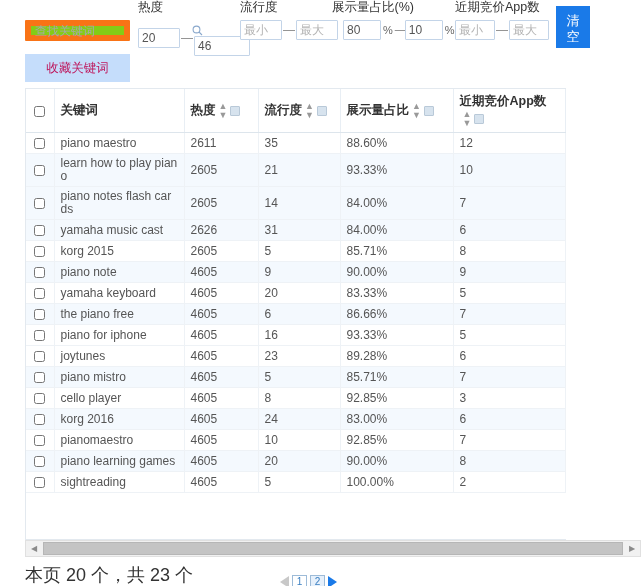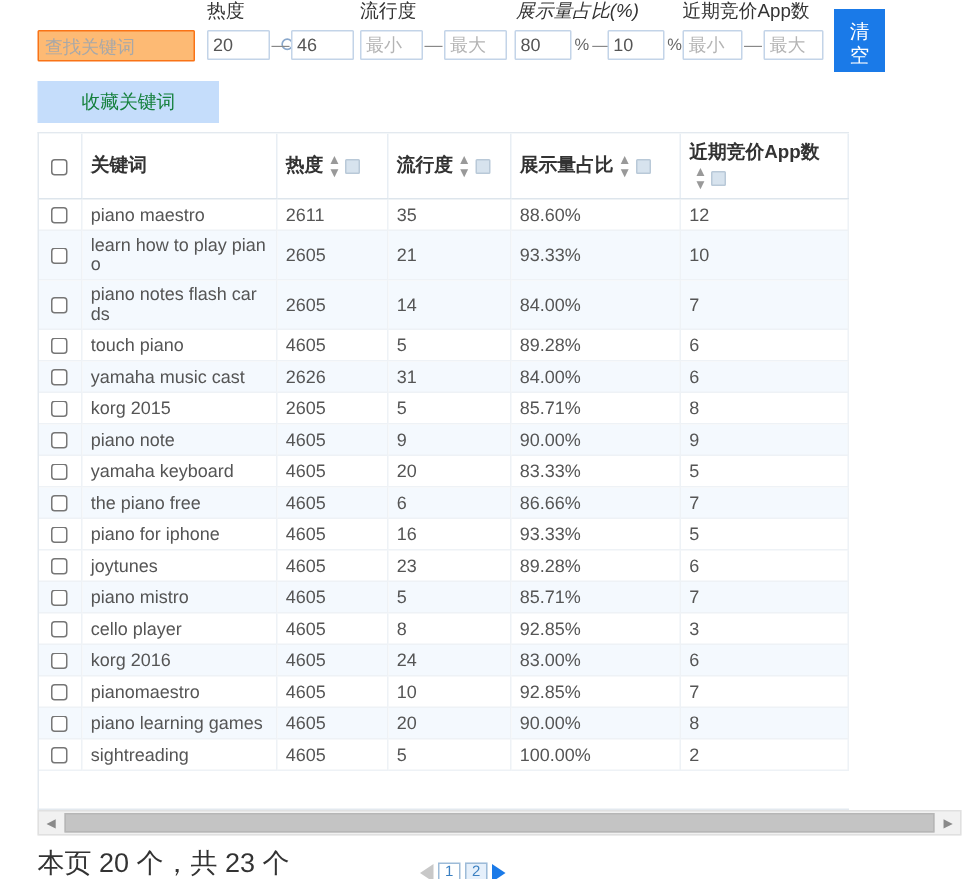--- a/index.html
+++ b/index.html
@@ -64,22 +64,22 @@
     padding: 0 2px;
   }
 
   
   .search-wrap {
     position: absolute;
     left: 25px;
     top: 20px;
     width: 105px;
     height: 21px;
-    border: 1px solid #f97316;
-    background: #fdba74;
+    border: 6px solid #f97316;
+    background: #84cc16;
     display: flex;
     align-items: center;
     border-radius: 1px;
   }
   .search-wrap input {
     border: 0;
     outline: none;
     flex: 1;
     height: 17px;
     font-size: 12px;
@@ -112,24 +112,24 @@
     cursor: pointer;
     font-family: "Liberation Sans", "DejaVu Sans", sans-serif;
     letter-spacing: 0;
   }
 
   
   .fav-btn {
     position: absolute;
     left: 25px;
     top: 54px;
-    width: 121px;
+    width: 105px;
     height: 28px;
     background: #c5ddfb;
-    color: #15803d;
+    color: #be185d;
     border: 0;
     font-size: 12.5px;
     cursor: pointer;
     font-family: "Liberation Sans", "DejaVu Sans", sans-serif;
   }
 
   
   .table-area {
     position: absolute;
     left: 25px;
@@ -292,33 +292,33 @@
       </svg>
     </span>
   </div>
 
   <div class="filter-group" style="left:138px;">
     <div class="filter-label">热度</div>
   </div>
   <div class="filter-inputs" style="left:138px;">
     <input class="txt" style="width: 42px;" type="text" value="20">
     <span class="range-dash">—</span>
-    <input class="txt" style="width: 42px;" type="text" value="46">
+    <input class="txt" style="width: 56px; margin-top: 16px;" type="text" value="46">
   </div>
 
   <div class="filter-group" style="left:240px;">
     <div class="filter-label">流行度</div>
   </div>
   <div class="filter-inputs" style="left:240px;">
     <input class="txt" style="width: 42px;" type="text" placeholder="最小">
     <span class="range-dash">—</span>
     <input class="txt" style="width: 42px;" type="text" placeholder="最大">
   </div>
 
-  <div class="filter-group" style="left:344px;font-style:italic;">
+  <div class="filter-group" style="left:332px;">
     <div class="filter-label">展示量占比(%)</div>
   </div>
   <div class="filter-inputs" style="left:343px;">
     <input class="txt" style="width: 38px;" type="text" value="80">
     <span class="pct-sign">%</span>
     <span class="range-dash" style="width:10px;">—</span>
     <input class="txt" style="width: 38px;" type="text" value="10">
     <span class="pct-sign">%</span>
   </div>
 
@@ -399,31 +399,20 @@
           <td class="c-check"><input type="checkbox" style=""></td>
           <td class="kw-cell">piano notes flash cards</td>
           <td>2605</td>
           <td>14</td>
           <td>84.00%</td>
           <td>7</td>
           <td class="c-act">
             <span class="plus">+</span>
           </td>
         </tr>
-        <tr>
-          <td class="c-check"><input type="checkbox" style=""></td>
-          <td class="kw-cell">touch piano</td>
-          <td>4605</td>
-          <td>5</td>
-          <td>89.28%</td>
-          <td>6</td>
-          <td class="c-act">
-            <span class="plus">+</span>
-          </td>
-        </tr>
         <tr class="alt">
           <td class="c-check"><input type="checkbox" style=""></td>
           <td class="kw-cell">yamaha music cast</td>
           <td>2626</td>
           <td>31</td>
           <td>84.00%</td>
           <td>6</td>
           <td class="c-act">
             <span class="plus">+</span>
           </td>

